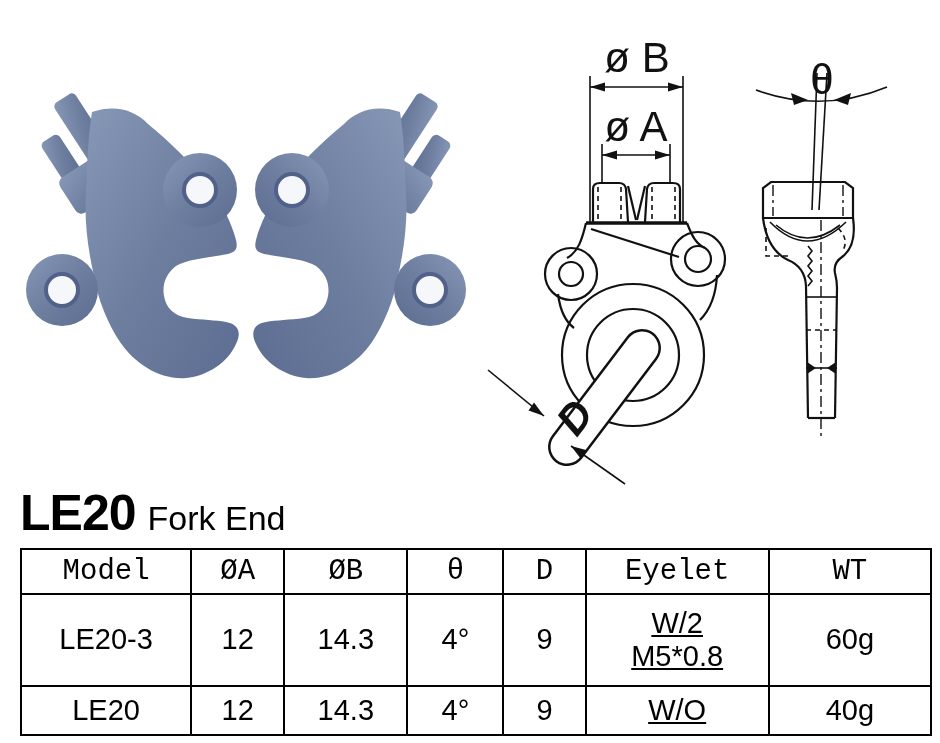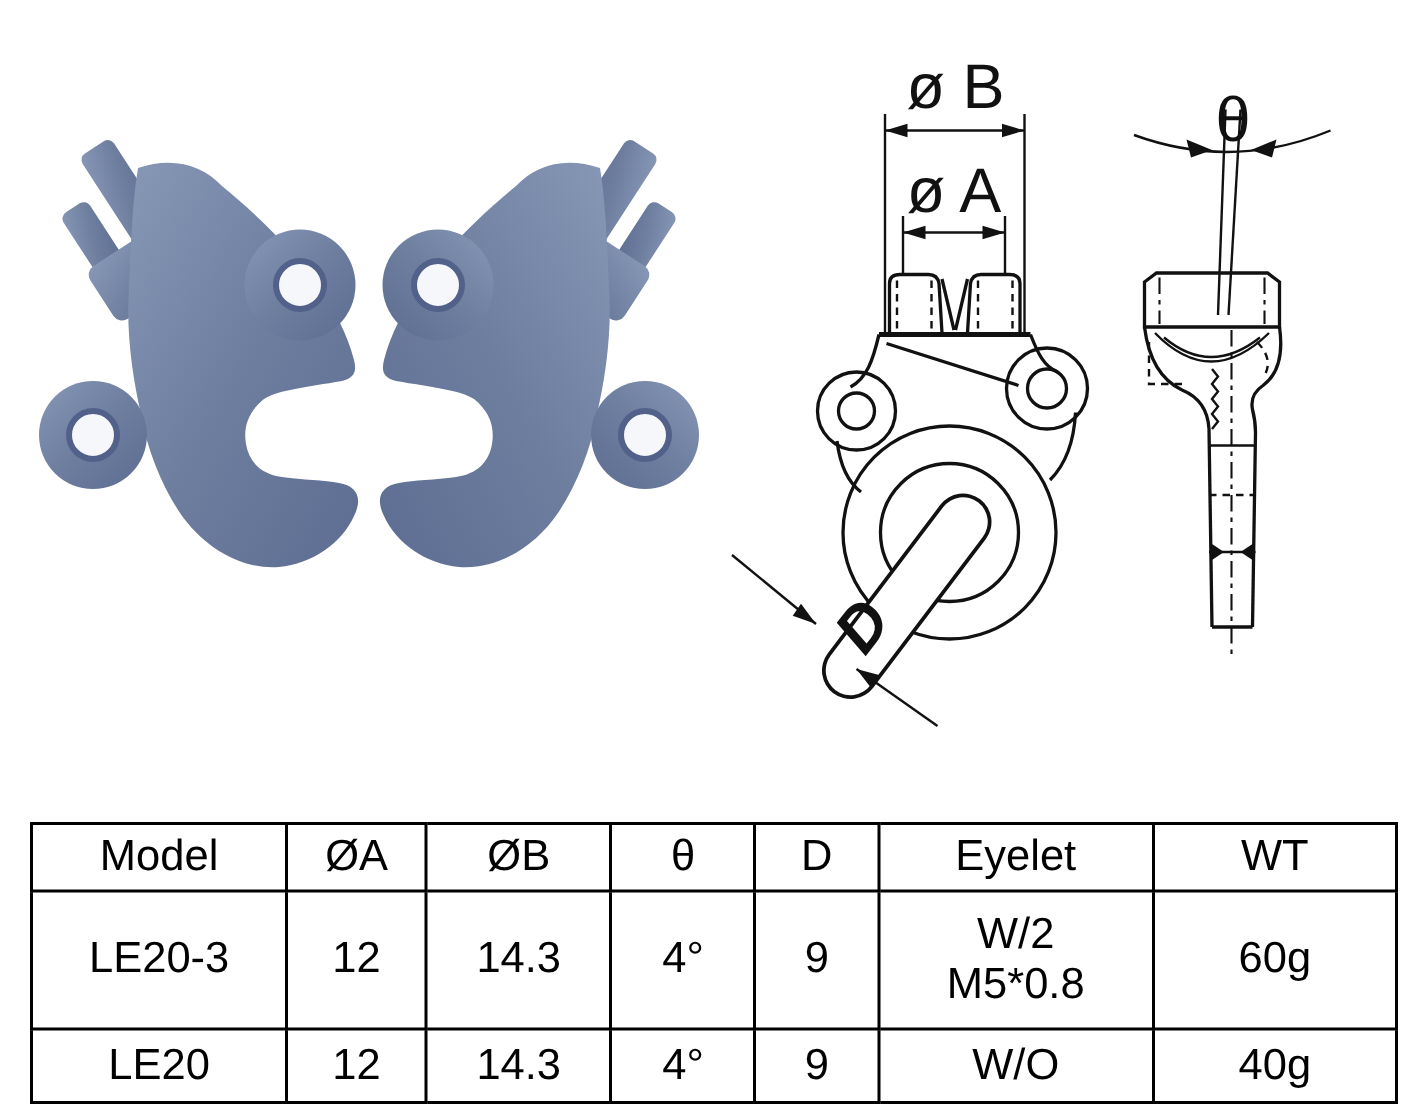--- a/index.html
+++ b/index.html
@@ -13,24 +13,24 @@
   .title-row { position:absolute; left:20px; top:484px; white-space:nowrap; }
   .title-code { font-size:50px; font-weight:bold; letter-spacing:-1px; }
   .title-name { font-size:34px; font-weight:normal; margin-left:12px; }
 
   table.spec { position:absolute; left:20px; top:548px; width:912px;
                border-collapse:collapse; table-layout:fixed; }
   table.spec th, table.spec td {
       border:2px solid #000; text-align:center; vertical-align:middle;
       font-size:29px; font-weight:normal; padding:0; line-height:1.15;
   }
-  tr.hdr  { height:45px; }
+  tr.hdr  { height:45px;font-family:Liberation Mono, monospace; }
   tr.row1 { height:92px; }
   tr.row2 { height:49px; }
-  td.eyelet-cell { white-space:pre-line; }
+  td.eyelet-cell { white-space:pre-line;text-decoration:underline; }
 
   svg text { font-family:"Liberation Sans", sans-serif; fill:#111; }
   .dimlabel { font-size:42px; }
   .dimlabel-d { font-size:42px; font-weight:bold; font-style:italic; }
   .thin  { stroke:#111; stroke-width:1.6; fill:none; }
   .med   { stroke:#111; stroke-width:2.2; fill:none; }
   .thick { stroke:#111; stroke-width:3.4; fill:none; }
   .dash  { stroke:#111; stroke-width:1.6; fill:none; stroke-dasharray:5 4; }
   .cline { stroke:#111; stroke-width:1.4; fill:none; stroke-dasharray:11 4 3 4; }
   .arr   { fill:#111; stroke:none; }
@@ -167,20 +167,23 @@
       <line class="med" x1="338" y1="408" x2="365" y2="408"></line>
       <line class="thin" x1="336" y1="287" x2="367" y2="287"></line>
       <line class="dash" x1="336" y1="320" x2="367" y2="320"></line>
       <line class="thin" x1="336" y1="358" x2="367" y2="358"></line>
       <polygon class="arr" points="337,352 337,364 346,358"></polygon>
       <polygon class="arr" points="366,352 366,364 357,358"></polygon>
       <line class="cline" x1="351" y1="210" x2="351" y2="430"></line>
     </g>
   </svg>
 
+  <div class="title-row">
+    <span class="title-code">LE20</span><span class="title-name">Fork End</span>
+  </div>
 
   <table class="spec">
     <colgroup>
       <col style="width:170px">
         <col style="width:93px">
         <col style="width:123px">
       <col style="width:96px">
         <col style="width:82px">
         <col style="width:183px">
       <col style="width:162px">

